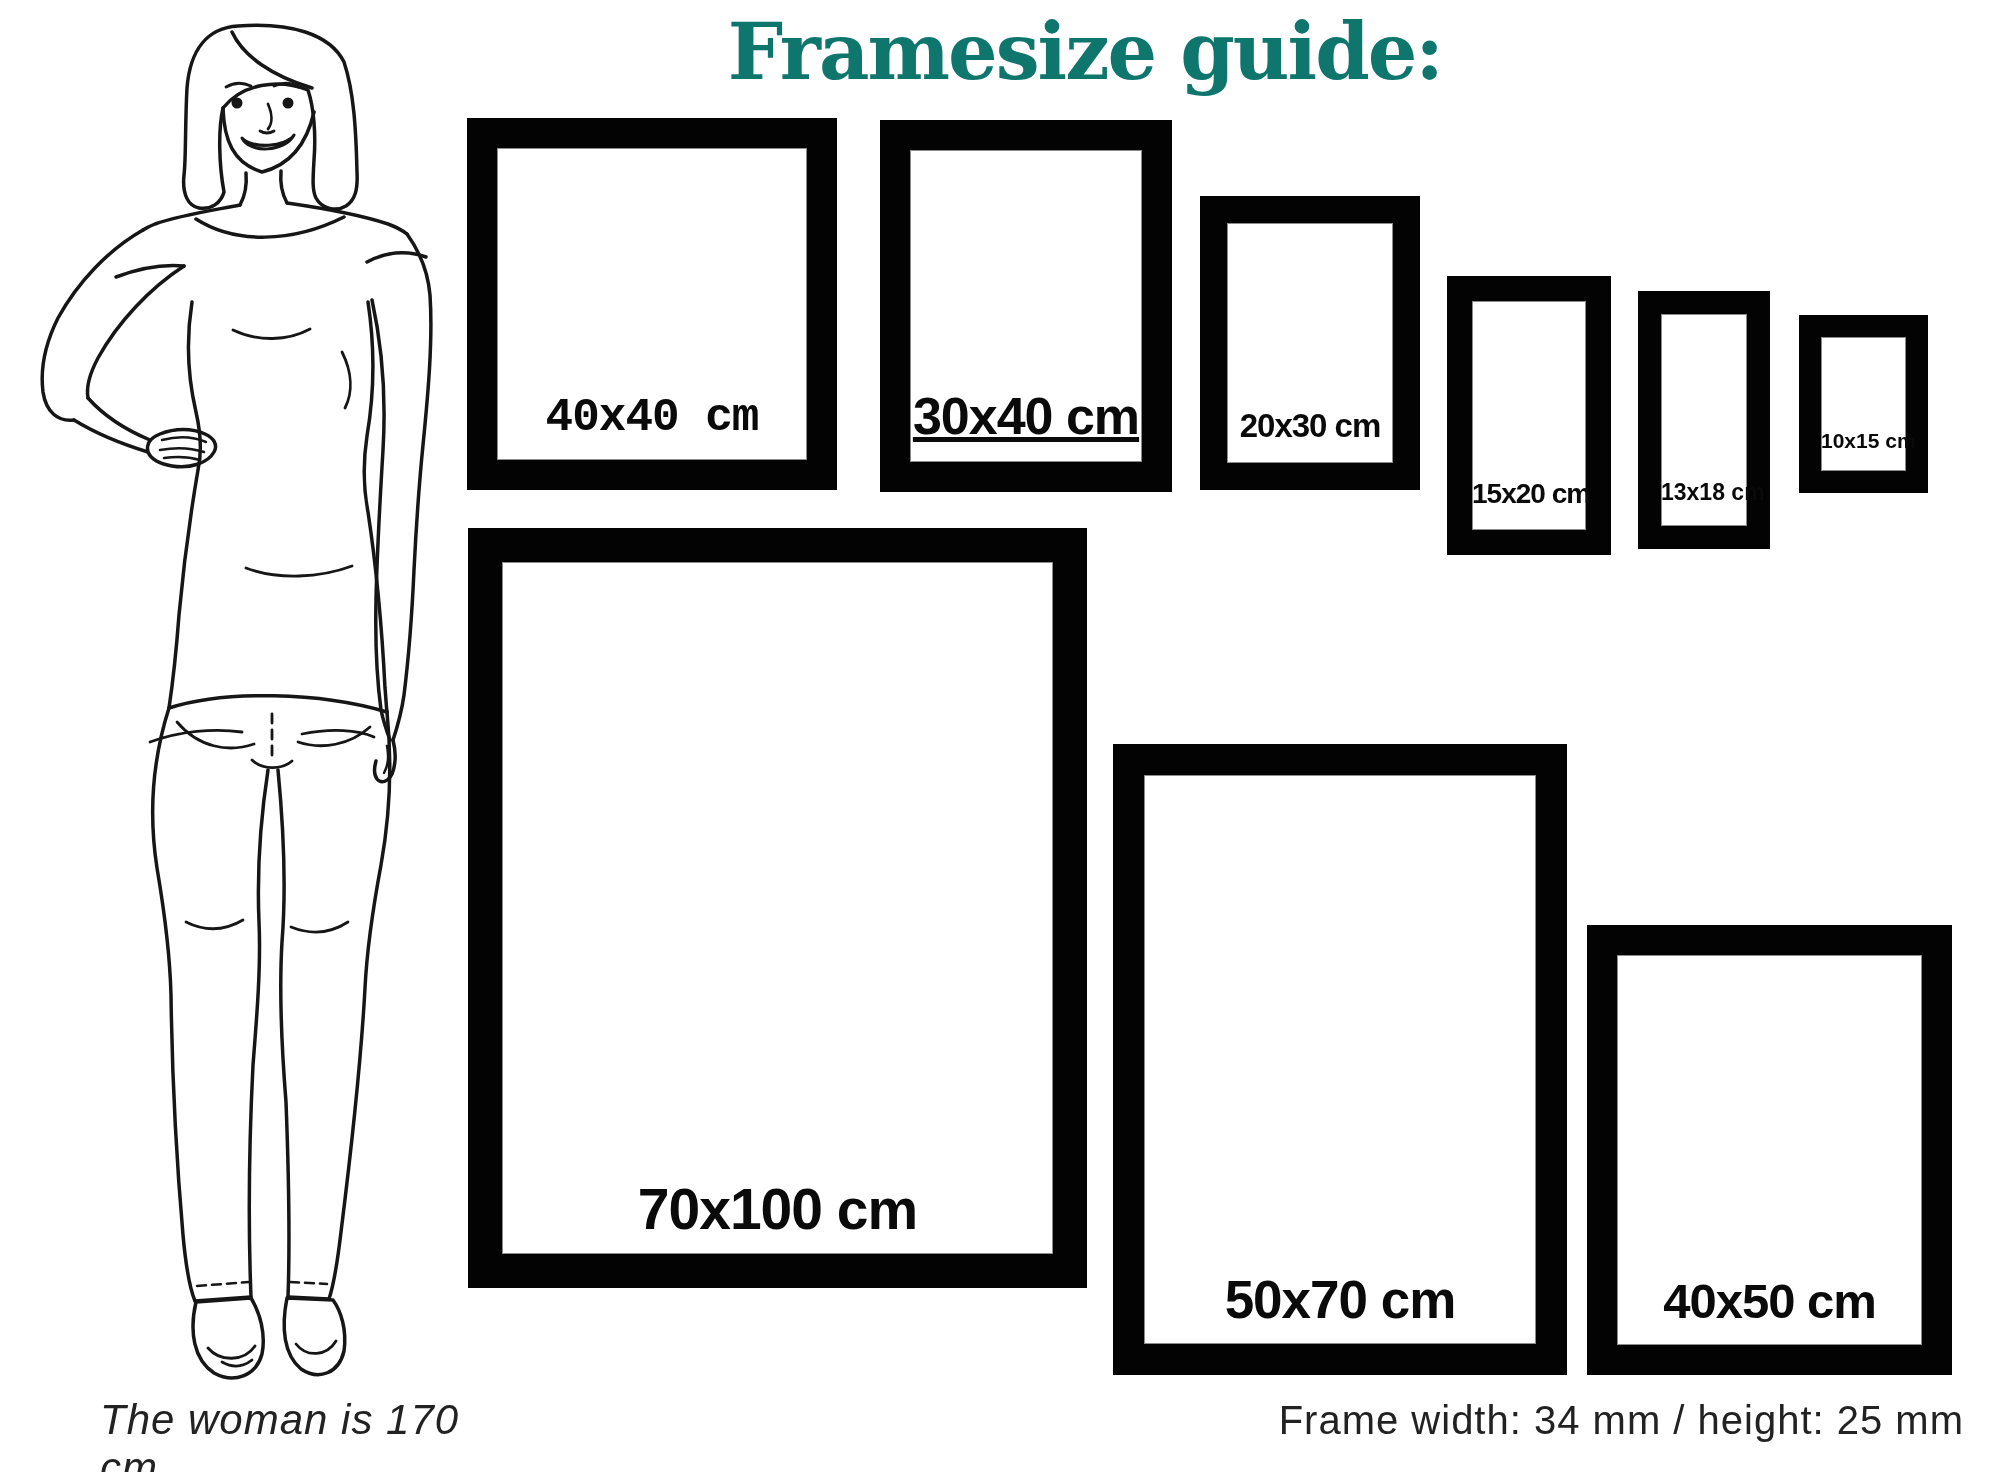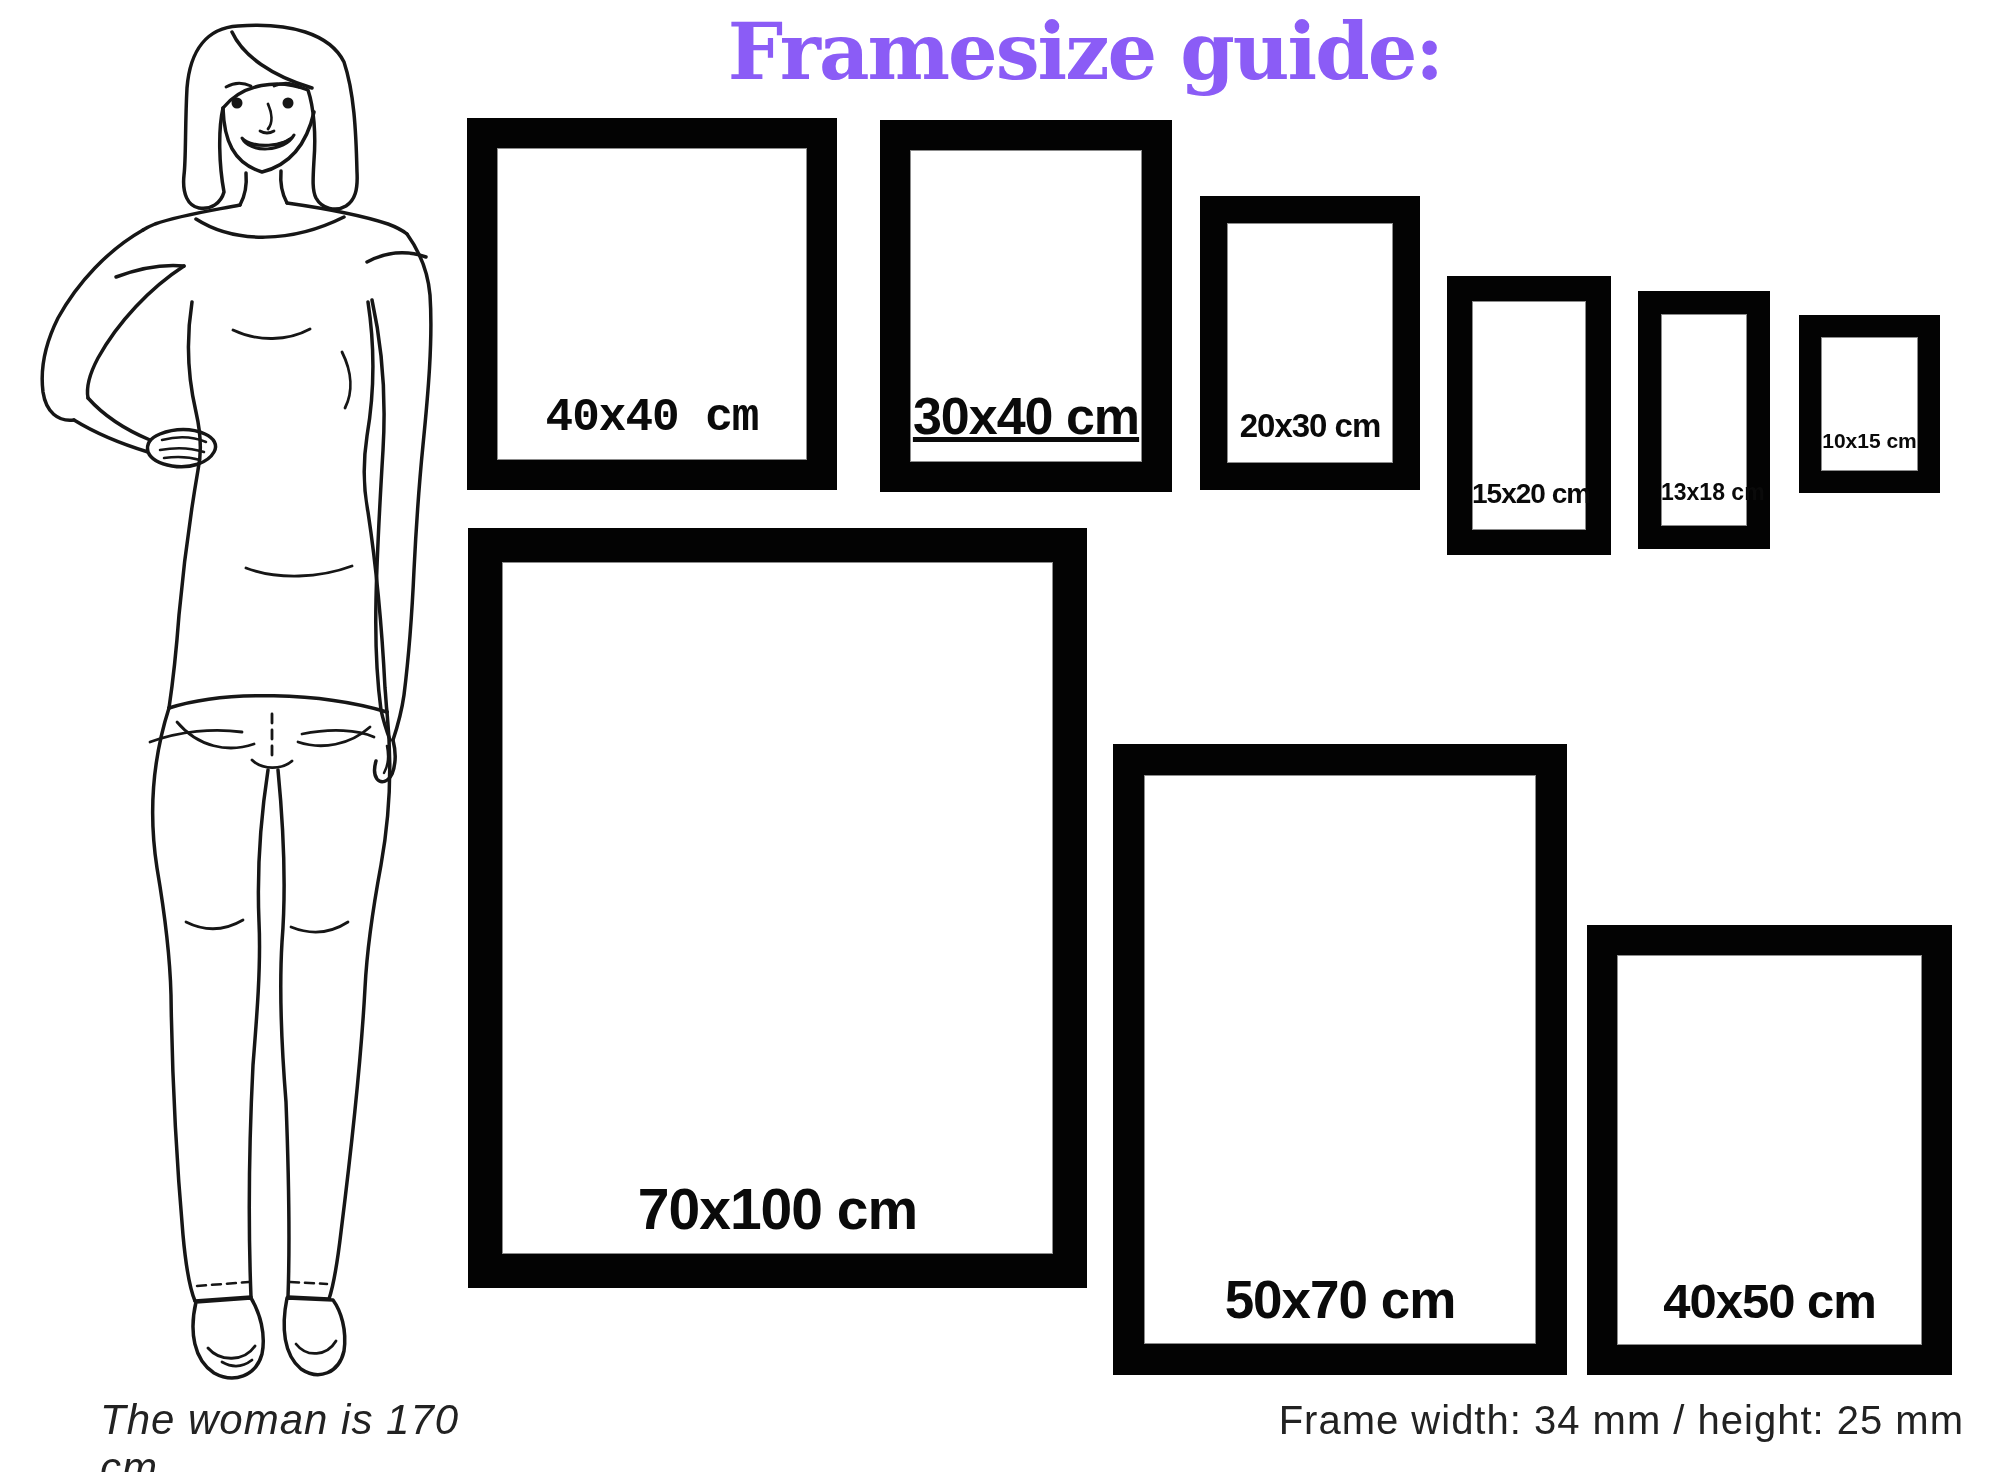--- a/index.html
+++ b/index.html
@@ -9,21 +9,21 @@
     background:#ffffff;
     font-family:"Liberation Sans",sans-serif;
     overflow:hidden;
   }
   
   .title{
     position:absolute;left:565px;top:6px;width:1040px;
     margin:0;text-align:center;
     font-family:"DejaVu Serif",serif;
     font-weight:800;font-size:78px;letter-spacing:-2px;
-    color:#8b5cf6;
+    color:#0f766e;
   }
   
   .frame{
     position:absolute;
     background:#ffffff;
     border-style:solid;border-color:#030303;
     box-sizing:border-box;
     box-shadow:inset 0 0 0 1px rgba(0,0,0,.45);
   }
   .flabel{
@@ -37,21 +37,21 @@
   .f1{left:467px;top:118px;width:370px;height:372px;border-width:30px;}
   .f1 .flabel{bottom:16px;font-size:46px;font-family:Liberation Mono, monospace;}
   .f2{left:880px;top:120px;width:292px;height:372px;border-width:30px;}
   .f2 .flabel{bottom:16px;font-size:52px;text-decoration:underline;}
   .f3{left:1200px;top:196px;width:220px;height:294px;border-width:27px;}
   .f3 .flabel{bottom:18px;font-size:33px;margin-top:20px;}
   .f4{left:1447px;top:276px;width:164px;height:279px;border-width:25px;}
   .f4 .flabel{bottom:20px;font-size:28px;}
   .f5{left:1638px;top:291px;width:132px;height:258px;border-width:23px;padding-left:16px;}
   .f5 .flabel{bottom:20px;font-size:23px;letter-spacing:0;}
-  .f6{left:1799px;top:315px;width:141px;height:178px;border-width:22px;}
+  .f6{left:1799px;top:315px;width:129px;height:178px;border-width:22px;}
   .f6 .flabel{bottom:18px;font-size:21px;letter-spacing:0;}
   
   .f7{left:468px;top:528px;width:619px;height:760px;border-width:34px;}
   .f7 .flabel{bottom:12px;font-size:57px;}
   .f8{left:1113px;top:744px;width:454px;height:631px;border-width:31px;}
   .f8 .flabel{bottom:14px;font-size:53px;margin-top:17px;}
   .f9{left:1587px;top:925px;width:365px;height:450px;border-width:30px;}
   .f9 .flabel{bottom:16px;font-size:49px;}
   
   .caption{

